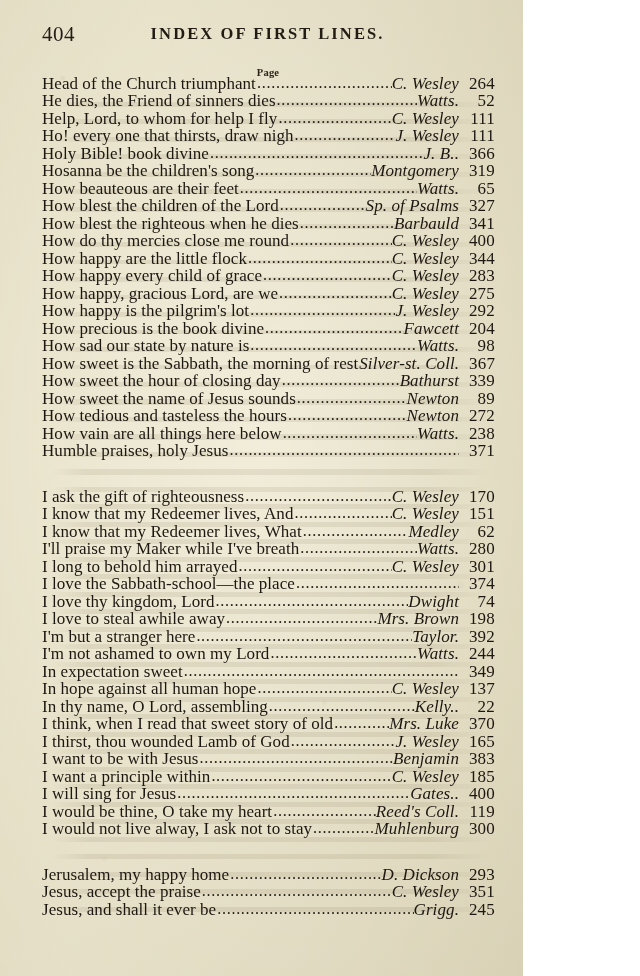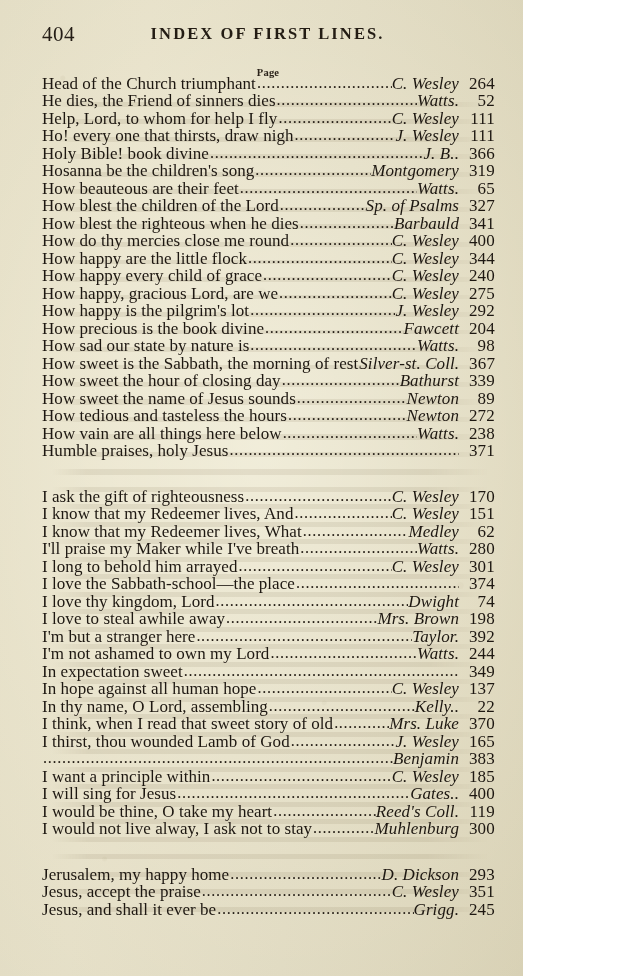--- a/index.html
+++ b/index.html
@@ -221,21 +221,21 @@
           <div class="entry">
             <span class="first-line">How happy are the little flock</span>
             <span class="leader"></span>
             <span class="author">C. Wesley</span>
             <span class="pageno">344</span>
           </div>
           <div class="entry">
             <span class="first-line">How happy every child of grace</span>
             <span class="leader"></span>
             <span class="author">C. Wesley</span>
-            <span class="pageno">240</span>
+            <span class="pageno">283</span>
           </div>
           <div class="entry">
             <span class="first-line">How happy, gracious Lord, are we</span>
             <span class="leader"></span>
             <span class="author">C. Wesley</span>
             <span class="pageno">275</span>
           </div>
           <div class="entry">
             <span class="first-line">How happy is the pilgrim's lot</span>
             <span class="leader"></span>
@@ -376,20 +376,21 @@
             <span class="author">Mrs. Luke</span>
             <span class="pageno">370</span>
           </div>
           <div class="entry">
             <span class="first-line">I thirst, thou wounded Lamb of God</span>
             <span class="leader"></span>
             <span class="author">J. Wesley</span>
             <span class="pageno">165</span>
           </div>
           <div class="entry">
+            <span class="first-line">I want to be with Jesus</span>
             <span class="leader"></span>
             <span class="author">Benjamin</span>
             <span class="pageno">383</span>
           </div>
           <div class="entry">
             <span class="first-line">I want a principle within</span>
             <span class="leader"></span>
             <span class="author">C. Wesley</span>
             <span class="pageno">185</span>
           </div>

